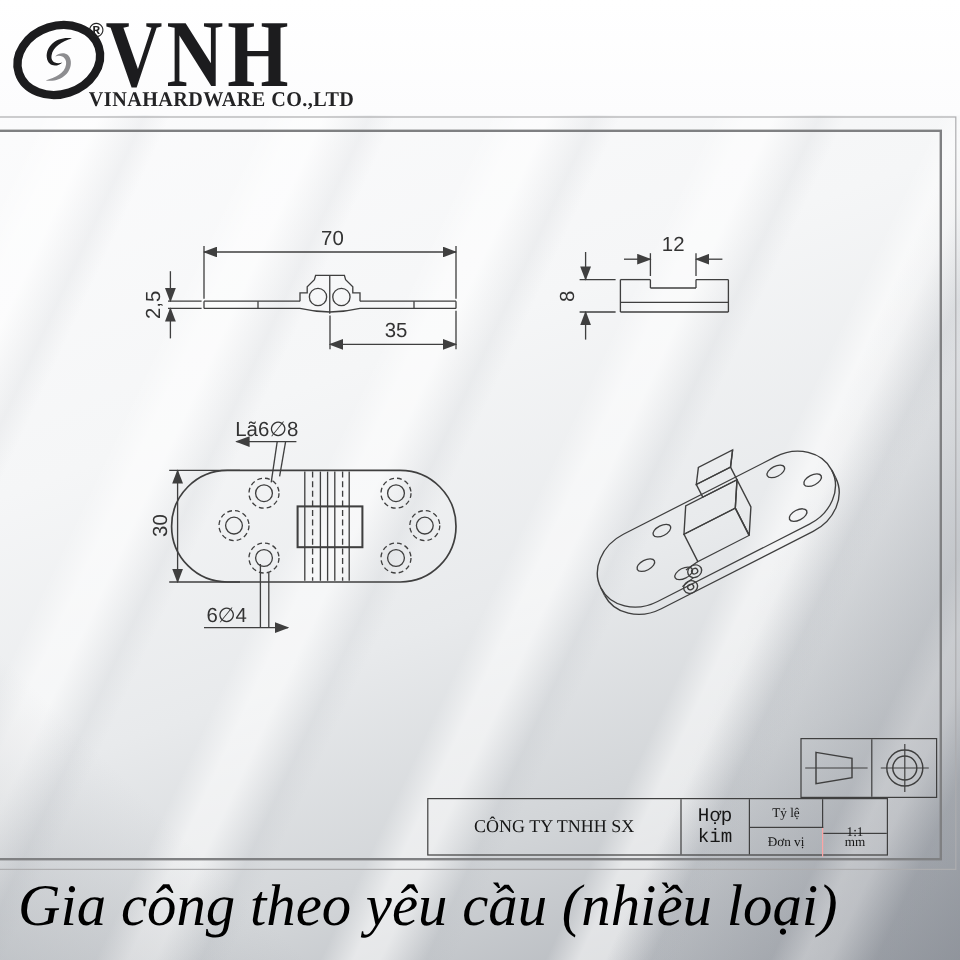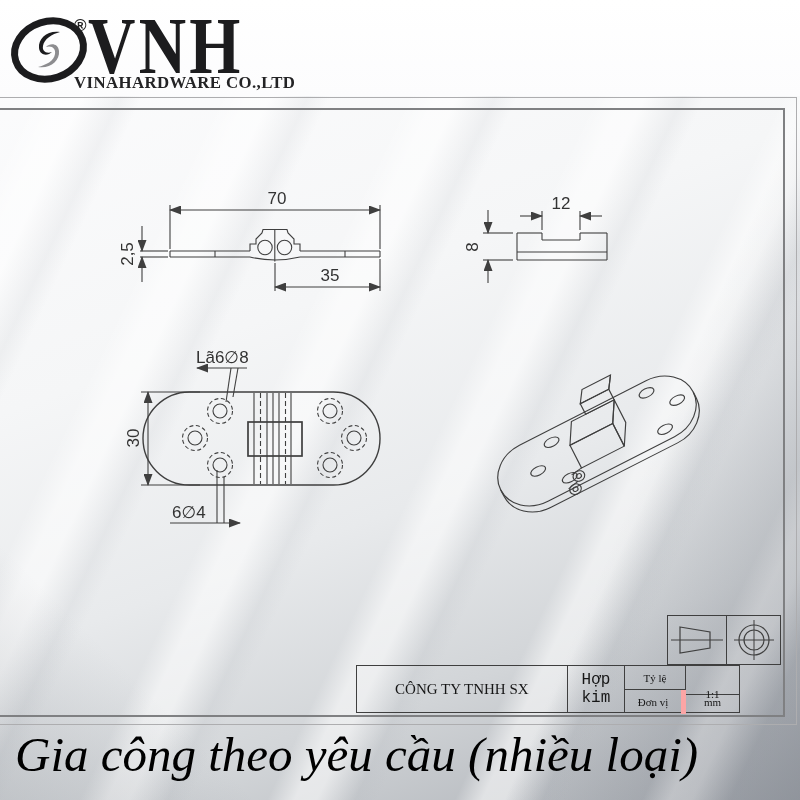--- a/index.html
+++ b/index.html
@@ -32,21 +32,21 @@
   .sym-box{left:667px;top:615px;width:114px;height:50px;display:flex;}
   .sym-cell{flex:1;display:flex;align-items:center;justify-content:center;}
   .sym-cell+.sym-cell{border-left:1px solid #3f3f3f;}
   .tb-row{left:356px;top:665px;width:384px;height:48px;display:flex;}
   .c-company{width:243px;flex-direction:column;font-size:15px;line-height:1.35;border-right:1px solid #3f3f3f;}
   .c-material{width:66px;font-size:16px;border-right:1px solid #3f3f3f;font-family:Liberation Mono, monospace;}
   .c-grid{width:114px;display:grid;grid-template-columns:61px 53px;grid-template-rows:24px 24px;}
   .c-grid>div{display:flex;align-items:center;justify-content:center;font-size:11px;box-sizing:border-box;}
   .g-tl{border-right:1px solid #3f3f3f;border-bottom:1px solid #3f3f3f;}
   .g-tr{border-bottom:1px solid #3f3f3f;margin-top:28px;}
-  .g-bl{border-right:5px solid #fca5a5;}
+  .g-bl{border-right:1px solid #fca5a5;}
   
   .slogan{left:15px;top:726px;width:800px;
     font-family:"Liberation Serif","DejaVu Serif",serif;font-style:italic;
     font-size:49px;color:#000000;}
   
   svg text{font-family:"Liberation Sans","DejaVu Sans",sans-serif;font-size:17px;fill:#333;}
 </style>
 </head>
 <body>
 

